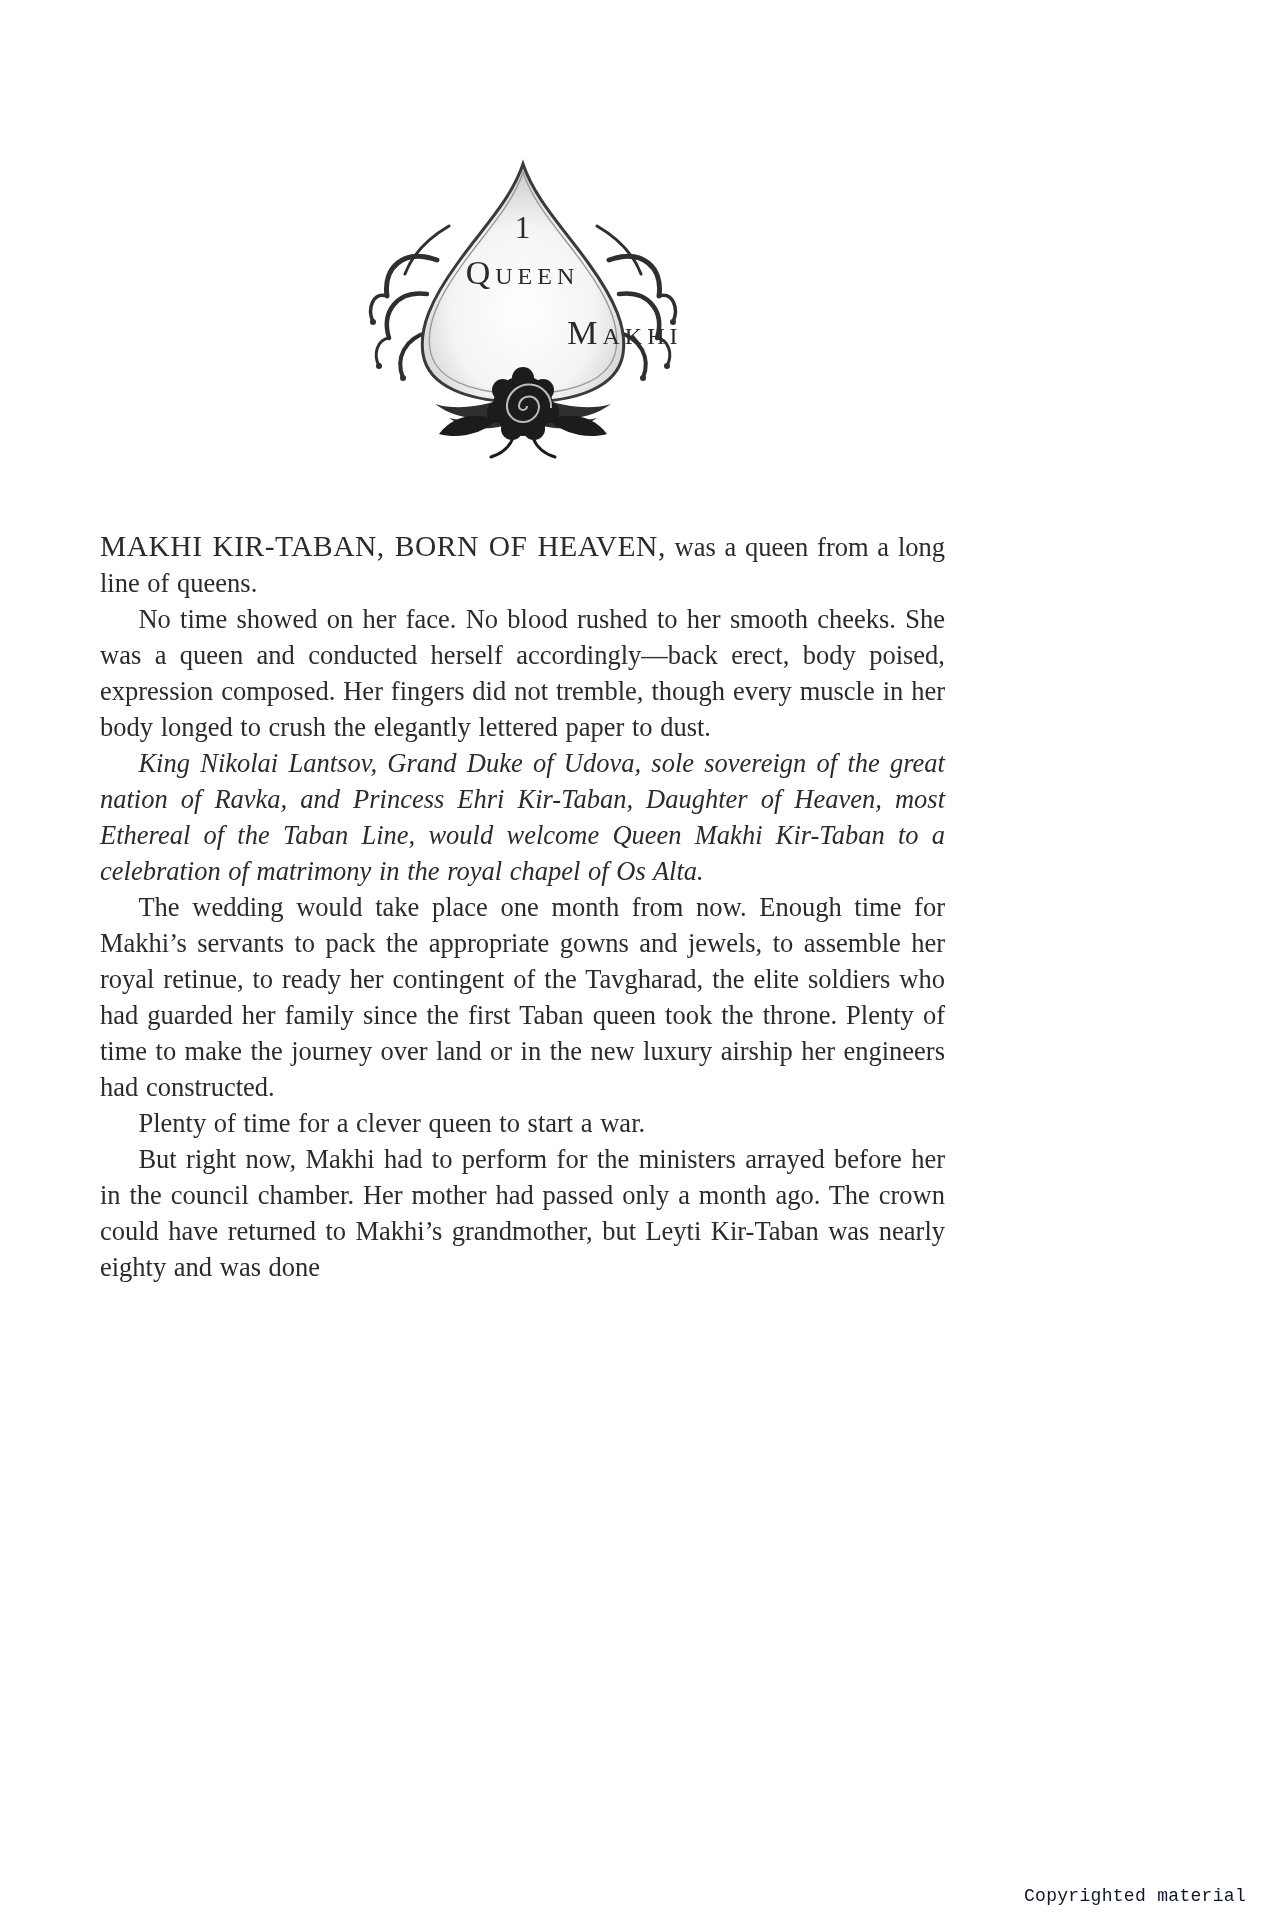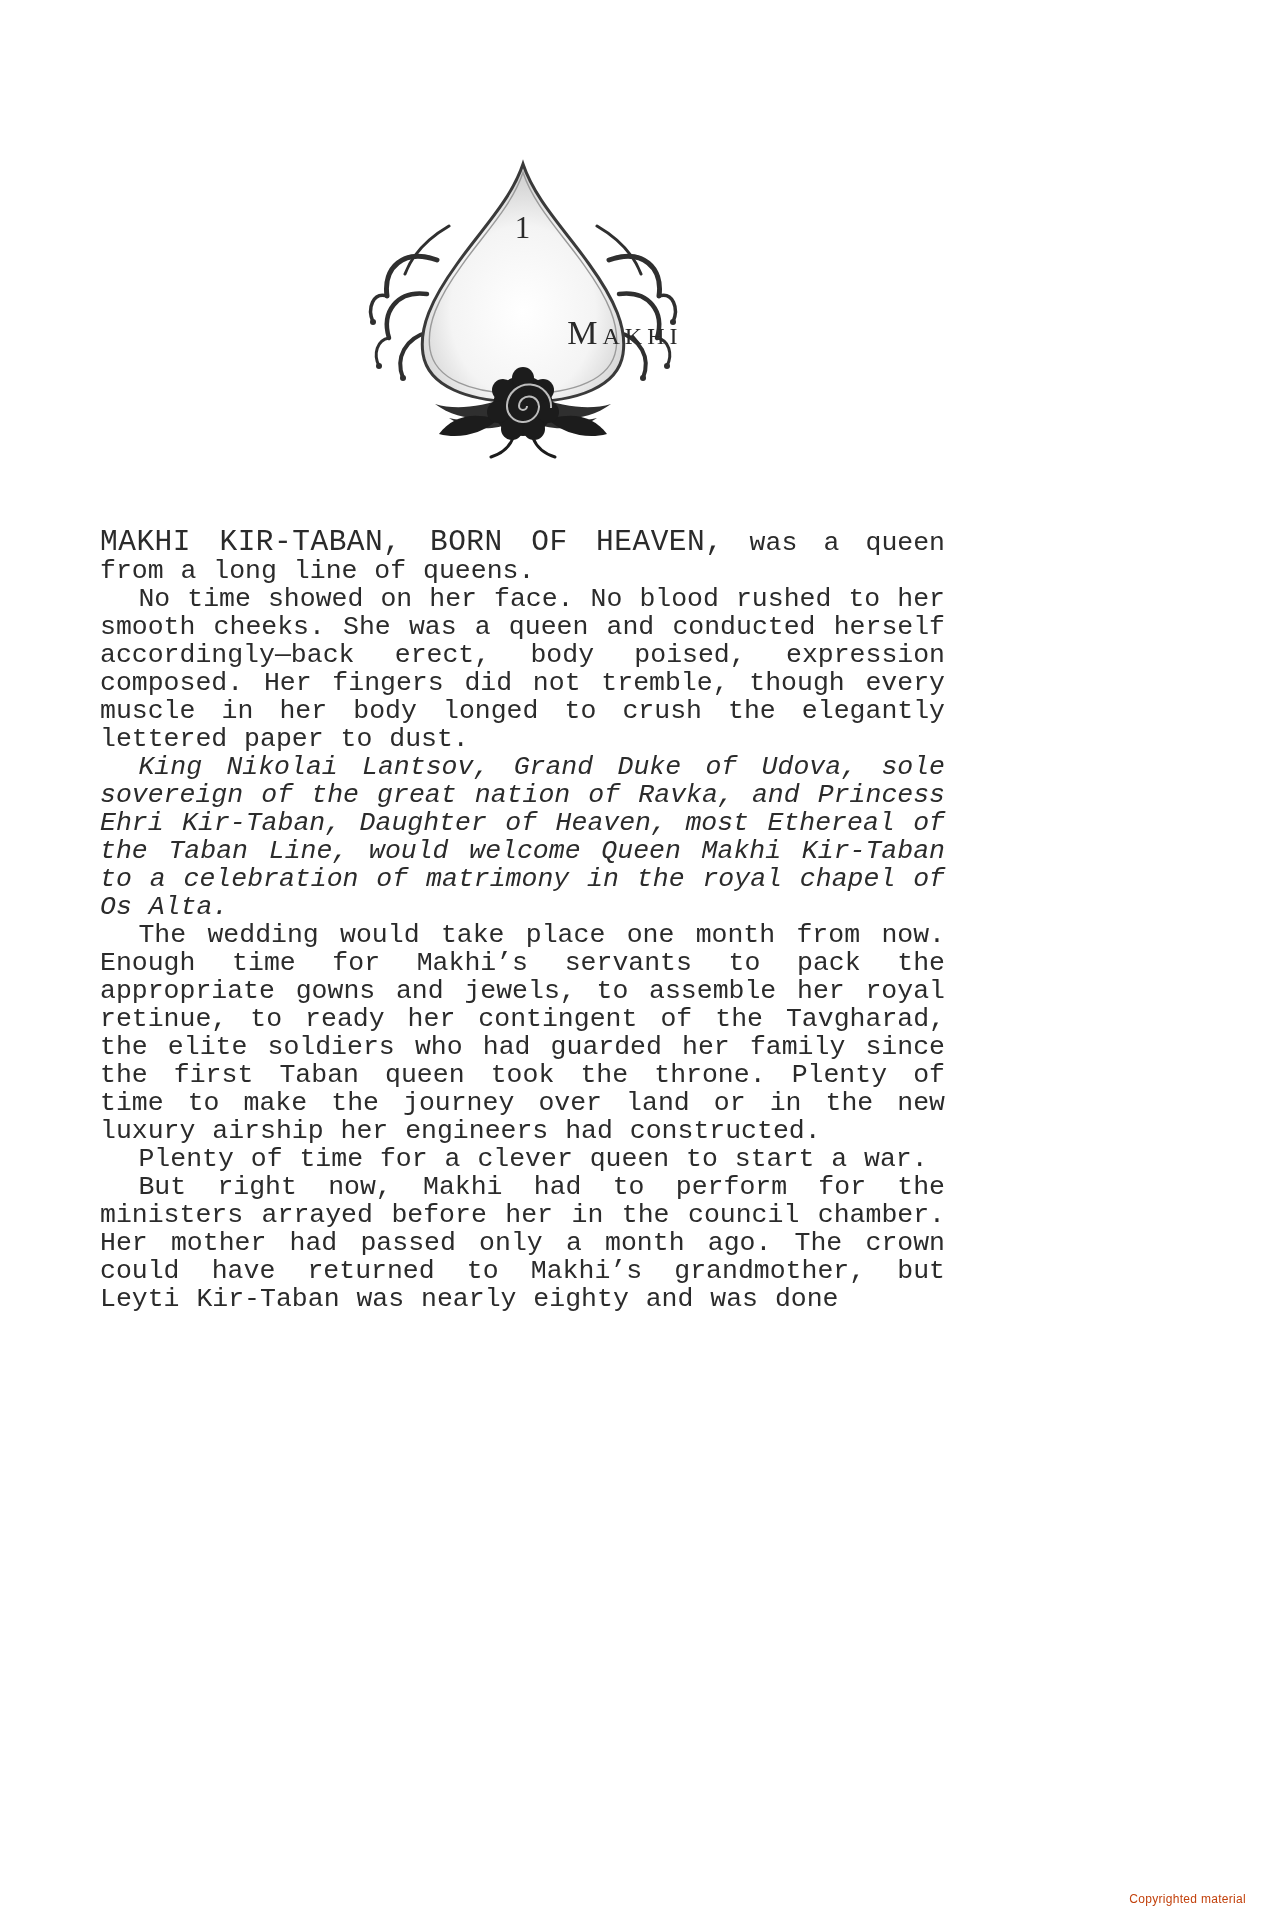--- a/index.html
+++ b/index.html
@@ -43,35 +43,34 @@
   
   .text-block {
     position: absolute;
     top: 528px; left: 0;
     width: 845px;
     color: #2b2b2b;
   }
   p.para {
     margin: 0;
     font-size: 26.5px;
-    line-height: 28px;
+    line-height: 36px;
     text-align: justify;
     word-spacing: 1px;
-    font-family: Liberation Mono, monospace;
   }
   p.para.indent { text-indent: 1.45em; }
   .run-i { font-style: italic; }
   .run-lead { font-size: 29.5px; letter-spacing: 0.5px; }
   
   .copyright {
     position: absolute;
     right: 34px; bottom: 14px;
-    font-family: Liberation Sans, sans-serif;
-    font-size: 12px;
-    color: #c2410c;
+    font-family: Liberation Mono, monospace;
+    font-size: 18px;
+    color: #0f172a;
     letter-spacing: 0.3px;
   }
 </style>
 </head>
 <body>
 
 <div class="page-column">
 
   <div class="emblem-wrap">
     <div class="emblem">
@@ -132,20 +131,21 @@
           <circle cx="149" cy="273" r="11" fill="#1c1c1c"></circle>
           <circle cx="135" cy="256" r="11" fill="#1c1c1c"></circle>
           <circle cx="140" cy="234" r="11" fill="#1c1c1c"></circle>
           <path d="M164 250 a4 4 0 1 1 -8 0 a10 10 0 1 1 20 1 a16 16 0 1 1 -32 -2 a22 22 0 1 1 44 3" fill="none" stroke="#bdbdbd" stroke-width="2"></path>
           <path d="M150 282 C146 292 138 298 128 301" stroke="#1c1c1c" stroke-width="3" fill="none" stroke-linecap="round"></path>
           <path d="M170 282 C174 292 182 298 192 301" stroke="#1c1c1c" stroke-width="3" fill="none" stroke-linecap="round"></path>
         </g>
       </svg>
 
       <div class="emblem-text chapter-number">1</div>
+      <div class="emblem-text title-word title-word-1">Queen</div>
       <div class="emblem-text title-word title-word-2">Makhi</div>
     </div>
   </div>
 
   <div class="text-block">
       <p class="para"><span class="run-lead">MAKHI KIR-TABAN, BORN OF HEAVEN,</span><span> was a queen from a long line of queens.</span></p>
       <p class="para indent"><span>No time showed on her face. No blood rushed to her smooth cheeks. She was a queen and conducted herself accordingly—back erect, body poised, expression composed. Her fingers did not tremble, though every muscle in her body longed to crush the elegantly lettered paper to dust.</span></p>
       <p class="para indent"><span class="run-i">King Nikolai Lantsov, Grand Duke of Udova, sole sovereign of the great nation of Ravka, and Princess Ehri Kir-Taban, Daughter of Heaven, most Ethereal of the Taban Line, would welcome Queen Makhi Kir-Taban to a celebration of matrimony in the royal chapel of Os Alta.</span></p>
       <p class="para indent"><span>The wedding would take place one month from now. Enough time for Makhi’s servants to pack the appropriate gowns and jewels, to assemble her royal retinue, to ready her contingent of the Tavgharad, the elite soldiers who had guarded her family since the first Taban queen took the throne. Plenty of time to make the journey over land or in the new luxury airship her engineers had constructed.</span></p>
       <p class="para indent"><span>Plenty of time for a clever queen to start a war.</span></p>

